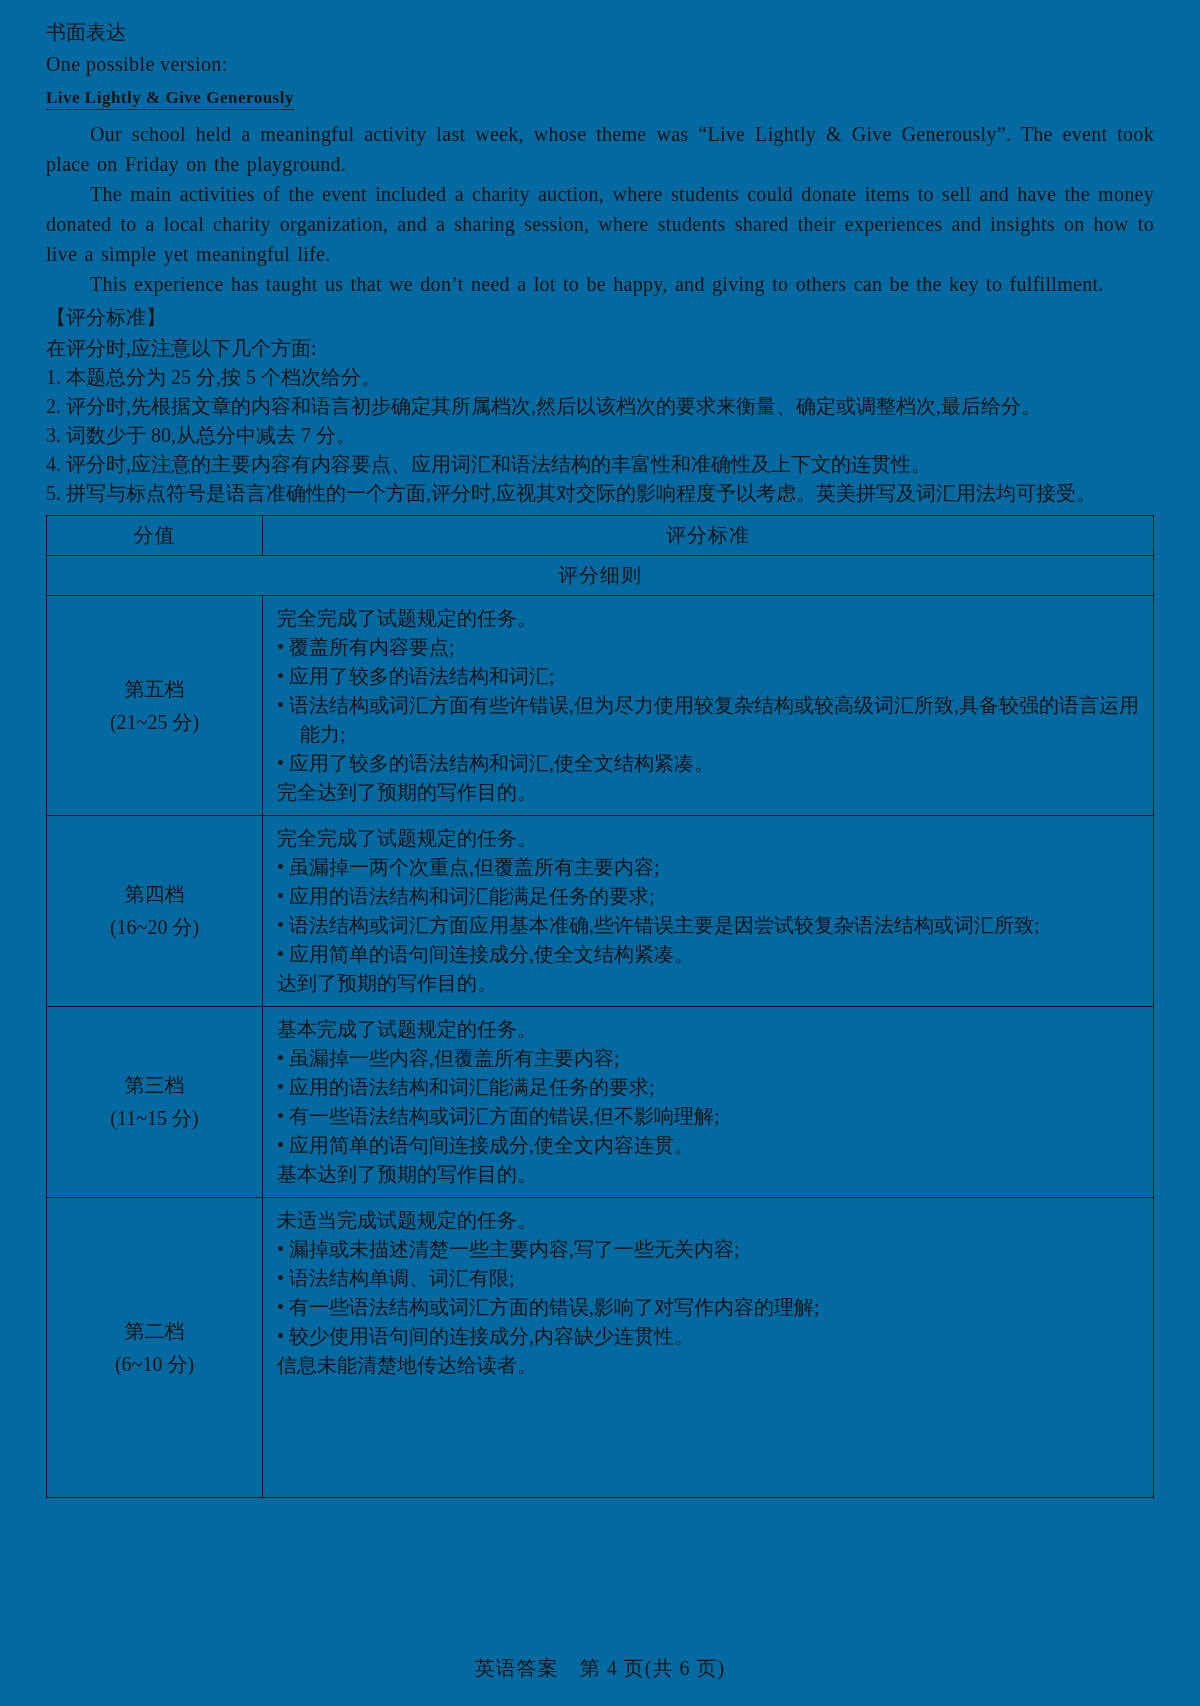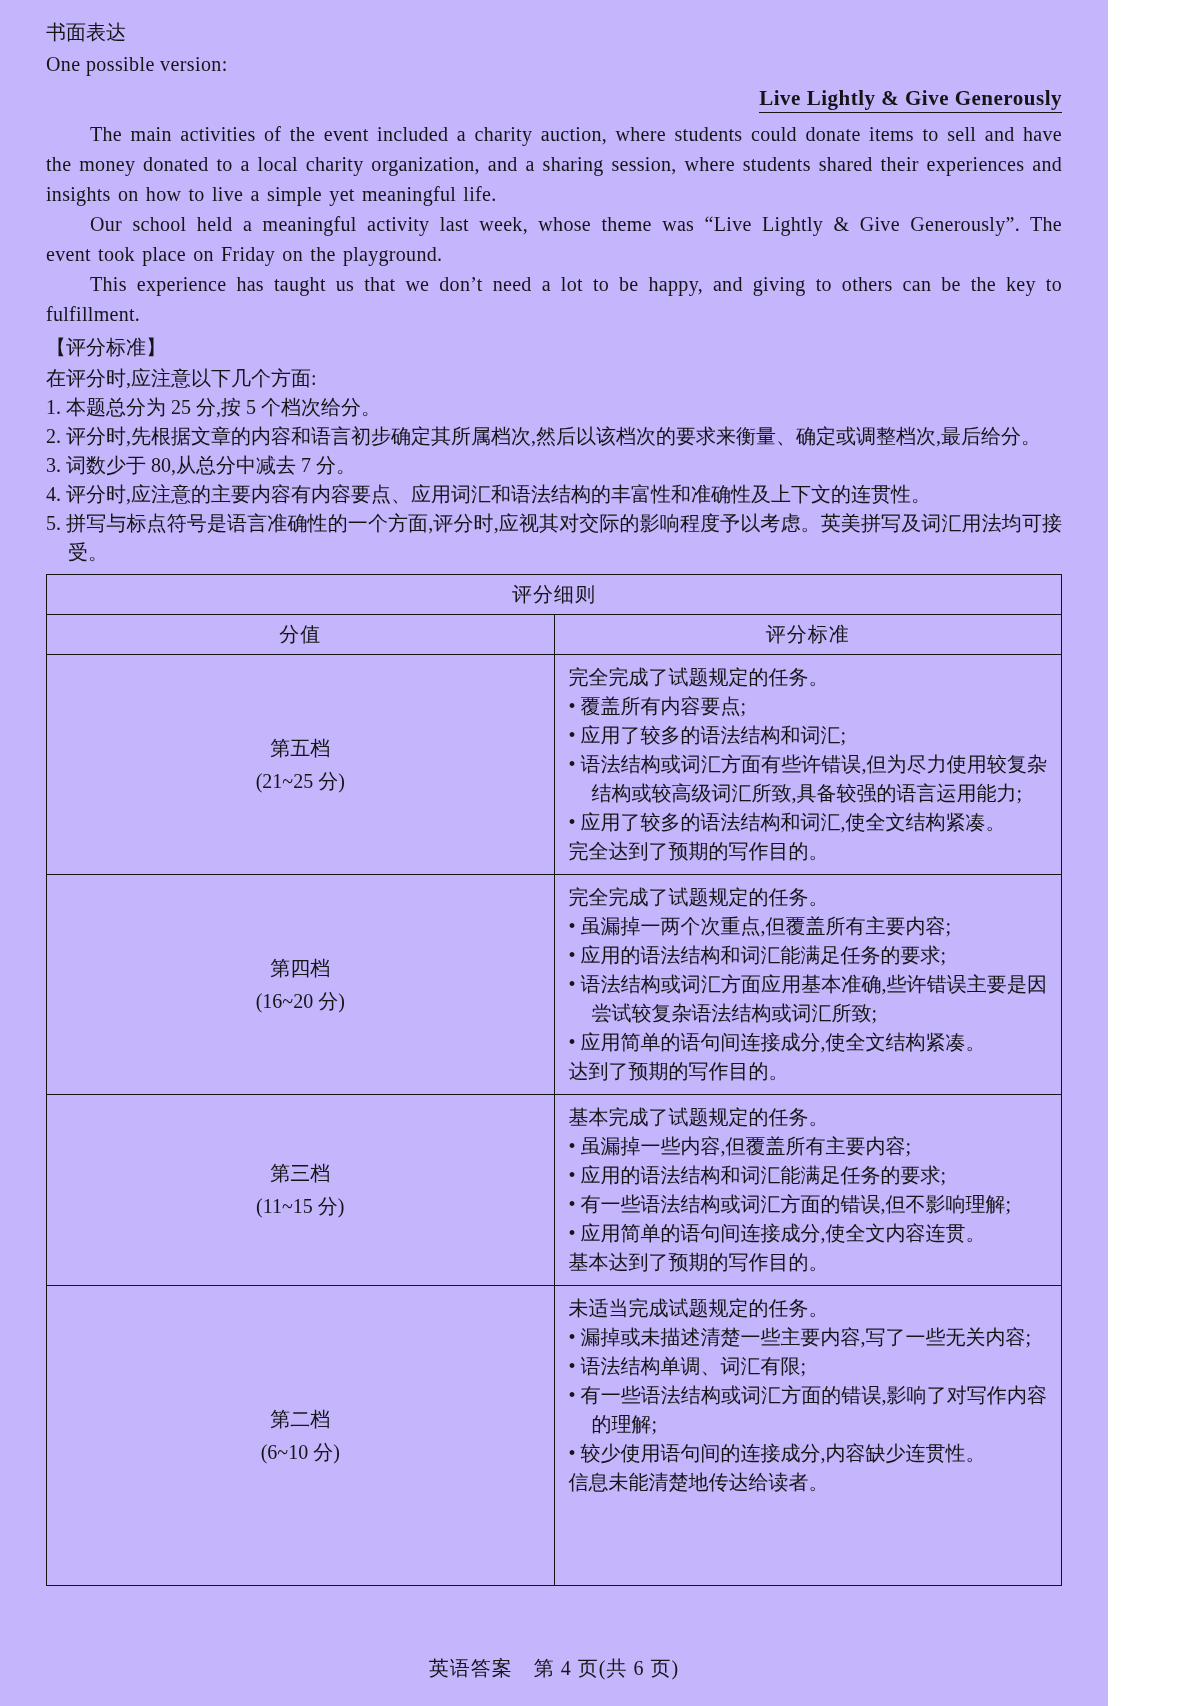--- a/index.html
+++ b/index.html
@@ -4,32 +4,32 @@
 <style>
   * { margin: 0; padding: 0; box-sizing: border-box; }
   html, body { background: #ffffff; }
   body {
     width: 1200px;
     font-family: "Liberation Serif", "DejaVu Serif", serif;
     color: #151515;
   }
   .page {
     position: relative;
-    width: 1108px;
+    width: 1200px;
     height: 1706px;
     padding: 16px 46px 16px 46px;
     overflow: hidden;
-    background: #c4b5fd;
+    background: #0369a1;
   }
   .section-title { font-size: 20px; line-height: 32px; }
   .version-label { font-size: 20px; line-height: 32px; letter-spacing: 0.4px; }
   .essay-title {
-    text-align: right;
+    text-align: left;
     font-weight: bold;
-    font-size: 21px;
+    font-size: 17px;
     line-height: 30px;
     margin: 3px 0 6px 0;
   }
   .essay-title .underlined { border-bottom: 1.5px solid #151515; padding-bottom: 2px; letter-spacing: 0.5px; }
   .essay-para {
     font-size: 20px;
     line-height: 30px;
     text-align: justify;
     text-indent: 2.2em;
     letter-spacing: 0.3px;
@@ -106,42 +106,42 @@
 
 <div class="page">
 
   <div class="section-title">书面表达</div>
   <div class="version-label">One possible version:</div>
 
   <div class="essay-title">
     <span class="underlined">Live Lightly &amp; Give Generously</span>
   </div>
 
+  <p class="essay-para">Our school held a meaningful activity last week, whose theme was “Live Lightly &amp; Give Generously”. The event took place on Friday on the playground.</p>
   <p class="essay-para">The main activities of the event included a charity auction, where students could donate items to sell and have the money donated to a local charity organization, and a sharing session, where students shared their experiences and insights on how to live a simple yet meaningful life.</p>
-  <p class="essay-para">Our school held a meaningful activity last week, whose theme was “Live Lightly &amp; Give Generously”. The event took place on Friday on the playground.</p>
   <p class="essay-para">This experience has taught us that we don’t need a lot to be happy, and giving to others can be the key to fulfillment.</p>
 
   <div class="criteria-heading">【评分标准】</div>
   <div class="criteria-intro">在评分时,应注意以下几个方面:</div>
   <div class="criteria-list">
       <div class="criteria-item">1. 本题总分为 25 分,按 5 个档次给分。</div>
       <div class="criteria-item">2. 评分时,先根据文章的内容和语言初步确定其所属档次,然后以该档次的要求来衡量、确定或调整档次,最后给分。</div>
       <div class="criteria-item">3. 词数少于 80,从总分中减去 7 分。</div>
       <div class="criteria-item">4. 评分时,应注意的主要内容有内容要点、应用词汇和语法结构的丰富性和准确性及上下文的连贯性。</div>
       <div class="criteria-item">5. 拼写与标点符号是语言准确性的一个方面,评分时,应视其对交际的影响程度予以考虑。英美拼写及词汇用法均可接受。</div>
     </div>
 
   <table class="rubric">
     <tbody>
         <tr>
-      <td colspan="2" class="t-title">评分细则</td>
-    </tr>
-    <tr>
       <td class="t-colhead col-score">分值</td>
       <td class="t-colhead">评分标准</td>
+    </tr>
+    <tr>
+      <td colspan="2" class="t-title">评分细则</td>
     </tr>
 
     <tr>
       <td class="t-grade">
         <div>第五档</div>
         <div>(21~25 分)</div>
       </td>
       <td class="t-criteria">
         <div class="line">完全完成了试题规定的任务。</div>
         <div>

